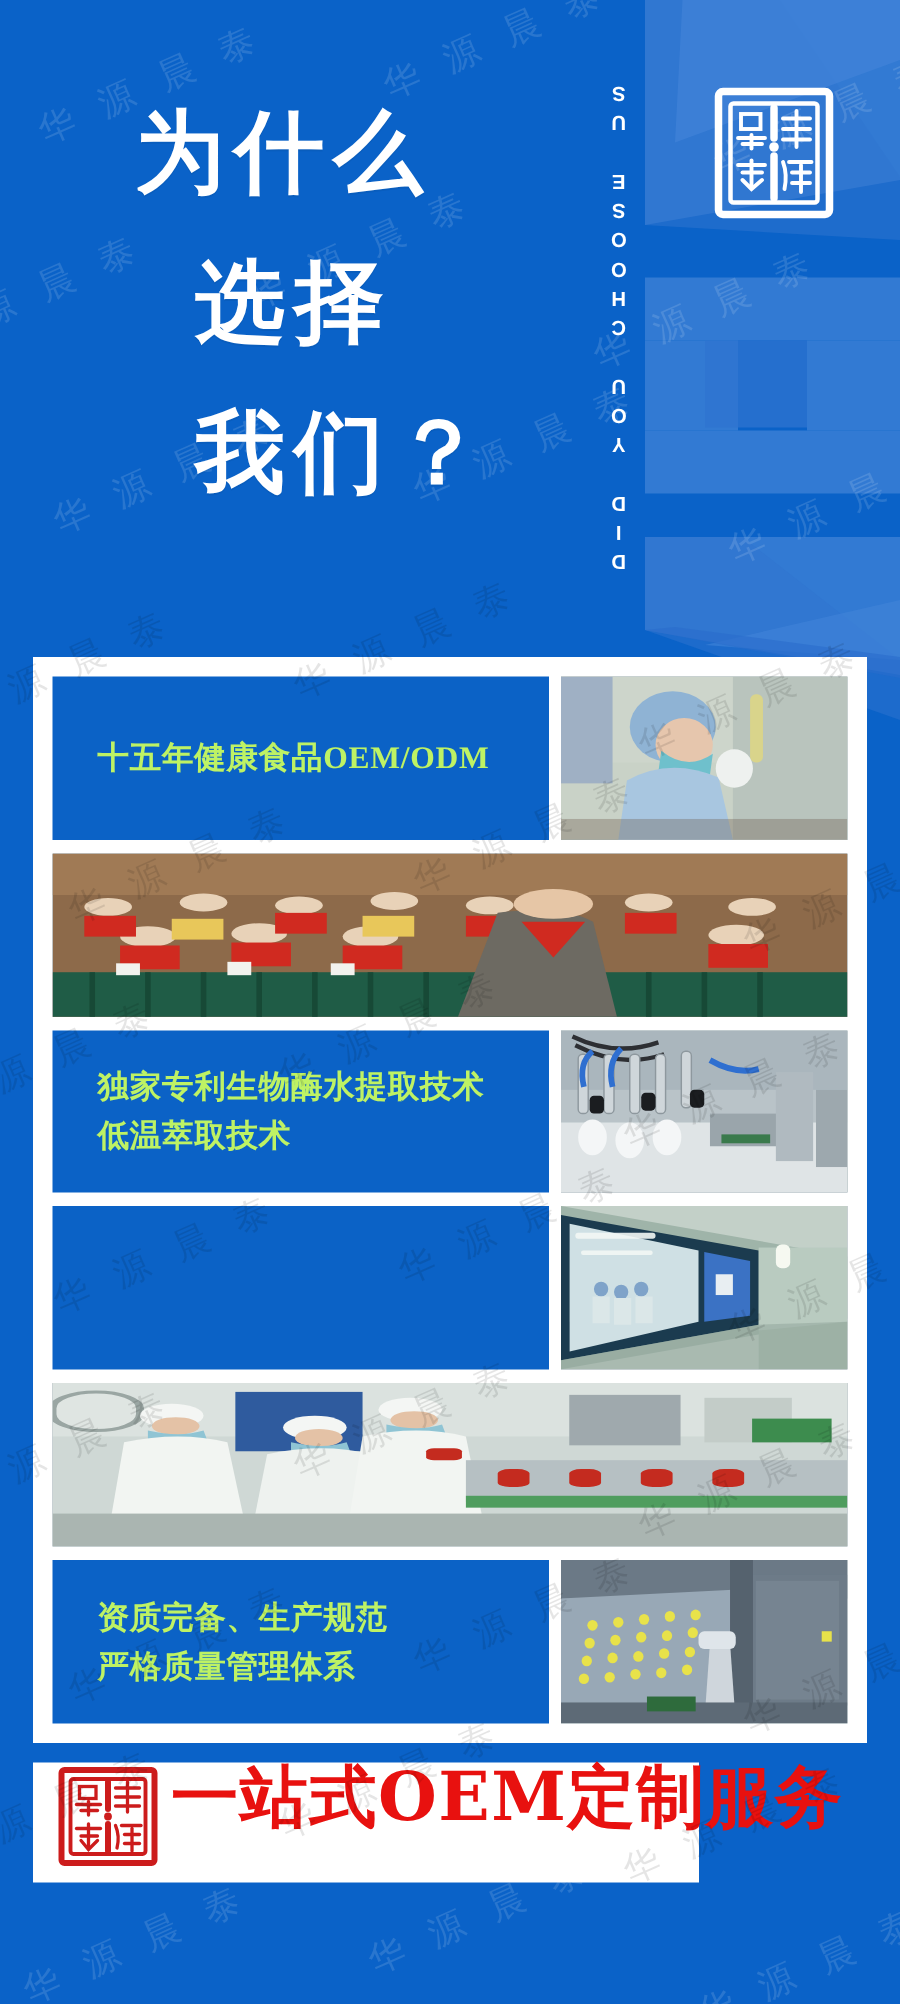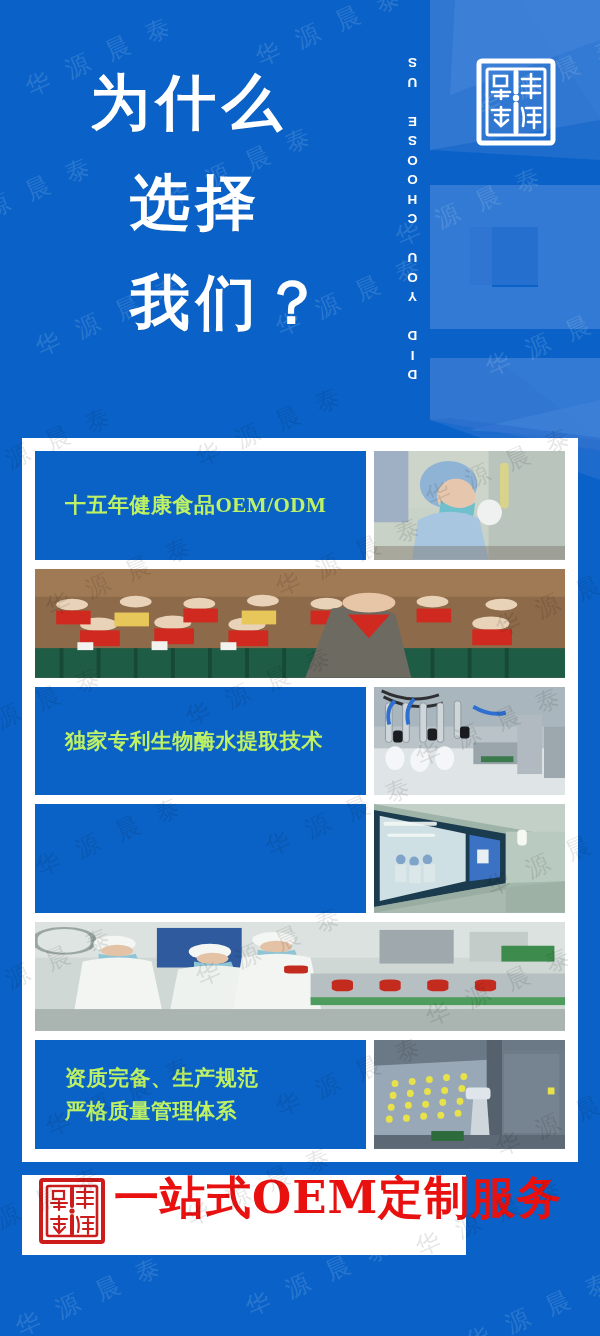--- a/index.html
+++ b/index.html
@@ -328,20 +328,21 @@
               <rect x="44" y="73" width="6" height="9"></rect>
             <rect x="70" y="74" width="6" height="8"></rect>
           </g>
         </svg>
       </div>
     </div>
 
     <div class="feature-row">
       <div class="feature-text">
         <div class="ln">独家专利生物酶水提取技术</div>
+        <div class="ln">低温萃取技术</div>
       </div>
       <div class="feature-photo">
         <svg viewBox="0 0 200 110" preserveAspectRatio="none" aria-hidden="true">
           <rect width="200" height="110" fill="#b9c3c8"></rect>
           <rect x="0" y="0" width="200" height="40" fill="#aab6bd"></rect>
           <g stroke="#2d2f33" stroke-width="3" fill="none">
             <path d="M8 4 q30 14 60 4"></path>
               <path d="M10 10 q32 16 62 6"></path>
           </g>
           <g fill="#cfd6da" stroke="#8e989e" stroke-width="1">

